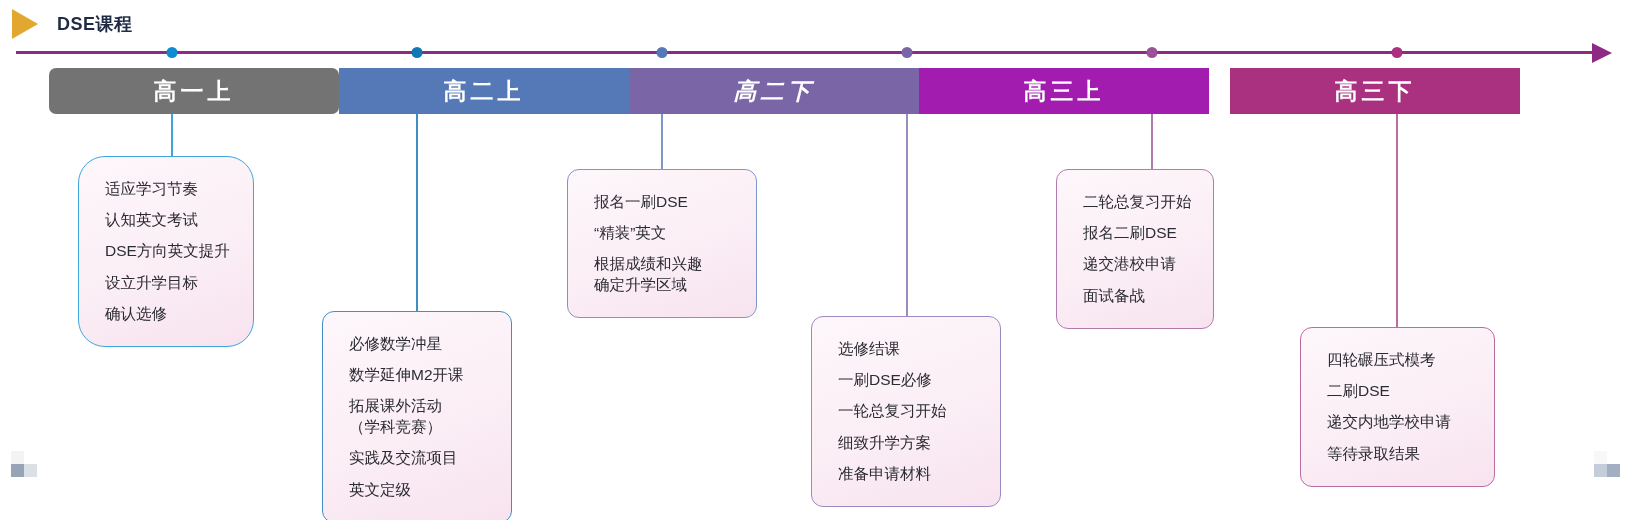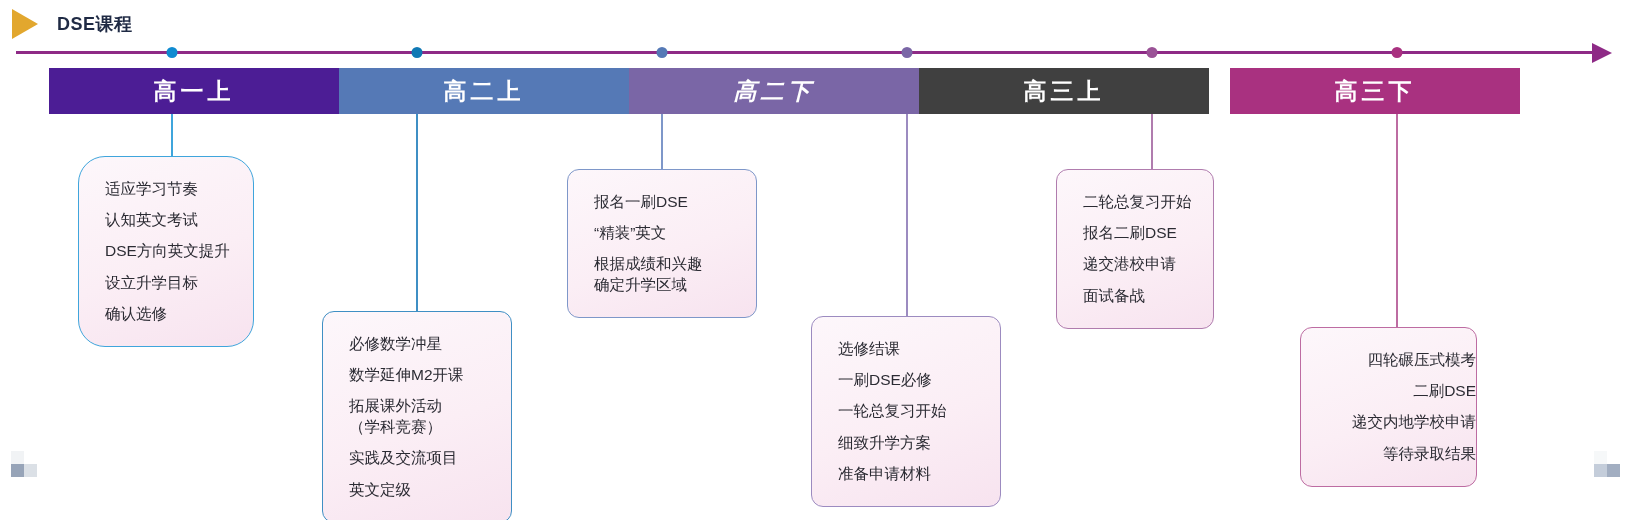--- a/index.html
+++ b/index.html
@@ -134,30 +134,30 @@
 
 <div class="header">
   <div class="play-triangle" style="border-left-color: rgb(226, 167, 46);"></div>
   <div class="header-title" style="color: rgb(31, 42, 68);">DSE课程</div>
 </div>
 
 <div class="axis" style="background: rgb(142, 42, 134);"></div>
 <div class="axis-arrow" style="border-left-color: rgb(142, 42, 134);"></div>
 
 <div class="band">
-  <div class="segment" style="background: #4c1d95;">
+  <div class="segment" style="background: #737373; border-radius: 7px;">
     <span class="segment-label">高一上</span>
   </div>
   <div class="segment" style="background: rgb(85, 121, 182);">
     <span class="segment-label">高二上</span>
   </div>
   <div class="segment" style="background: rgb(122, 102, 166); font-style: italic;">
     <span class="segment-label">高二下</span>
   </div>
-  <div class="segment" style="background: #404040;">
+  <div class="segment" style="background: #a21caf;">
     <span class="segment-label">高三上</span>
   </div>
   <div class="segment" style="background: rgb(169, 49, 128); margin-left: 21px;">
     <span class="segment-label">高三下</span>
   </div>
 </div>
 
 <div id="dots-layer">
     <div class="dot" style="left: 171.583px; background: rgb(15, 139, 209);"></div>
     <div class="dot" style="left: 416.75px; background: rgb(16, 121, 181);"></div>
@@ -203,21 +203,21 @@
     <div class="card-line">一轮总复习开始</div>
     <div class="card-line">细致升学方案</div>
     <div class="card-line">准备申请材料</div>
   </div>
 <div class="card" id="card-4" style="left: 1056px; top: 169px; width: 158px; border-color: rgb(176, 124, 174);">
     <div class="card-line">二轮总复习开始</div>
     <div class="card-line">报名二刷DSE</div>
     <div class="card-line">递交港校申请</div>
     <div class="card-line">面试备战</div>
   </div>
-<div class="card" id="card-5" style="left: 1300px; top: 327px; width: 177px; border-color: rgb(189, 108, 162); align-items: flex-end;">
+<div class="card" id="card-5" style="left: 1300px; top: 327px; width: 195px; border-color: rgb(189, 108, 162);">
     <div class="card-line">四轮碾压式模考</div>
     <div class="card-line">二刷DSE</div>
     <div class="card-line">递交内地学校申请</div>
     <div class="card-line">等待录取结果</div>
   </div>
 
 <div id="deco-layer">
     <div class="deco" style="left: 11px; top: 451px; background: rgb(241, 243, 245);"></div>
     <div class="deco" style="left: 11px; top: 464px; background: rgb(151, 164, 184);"></div>
     <div class="deco" style="left: 24px; top: 464px; background: rgb(219, 224, 230);"></div>

